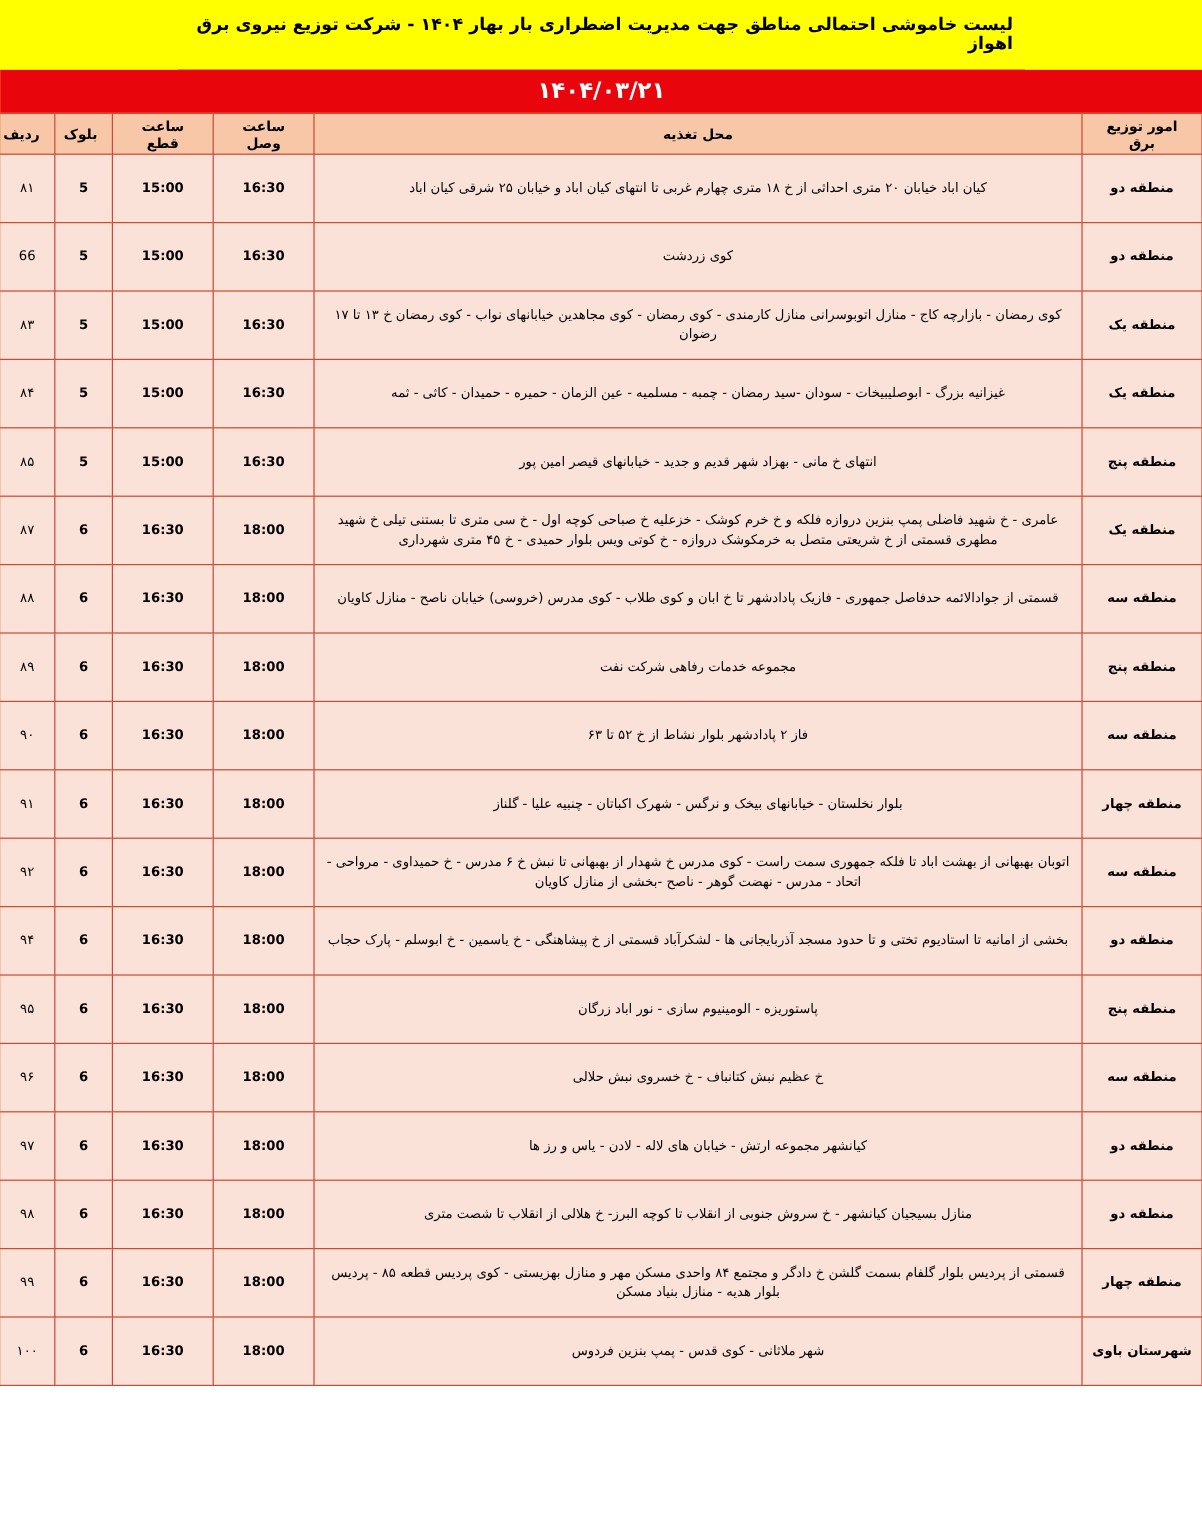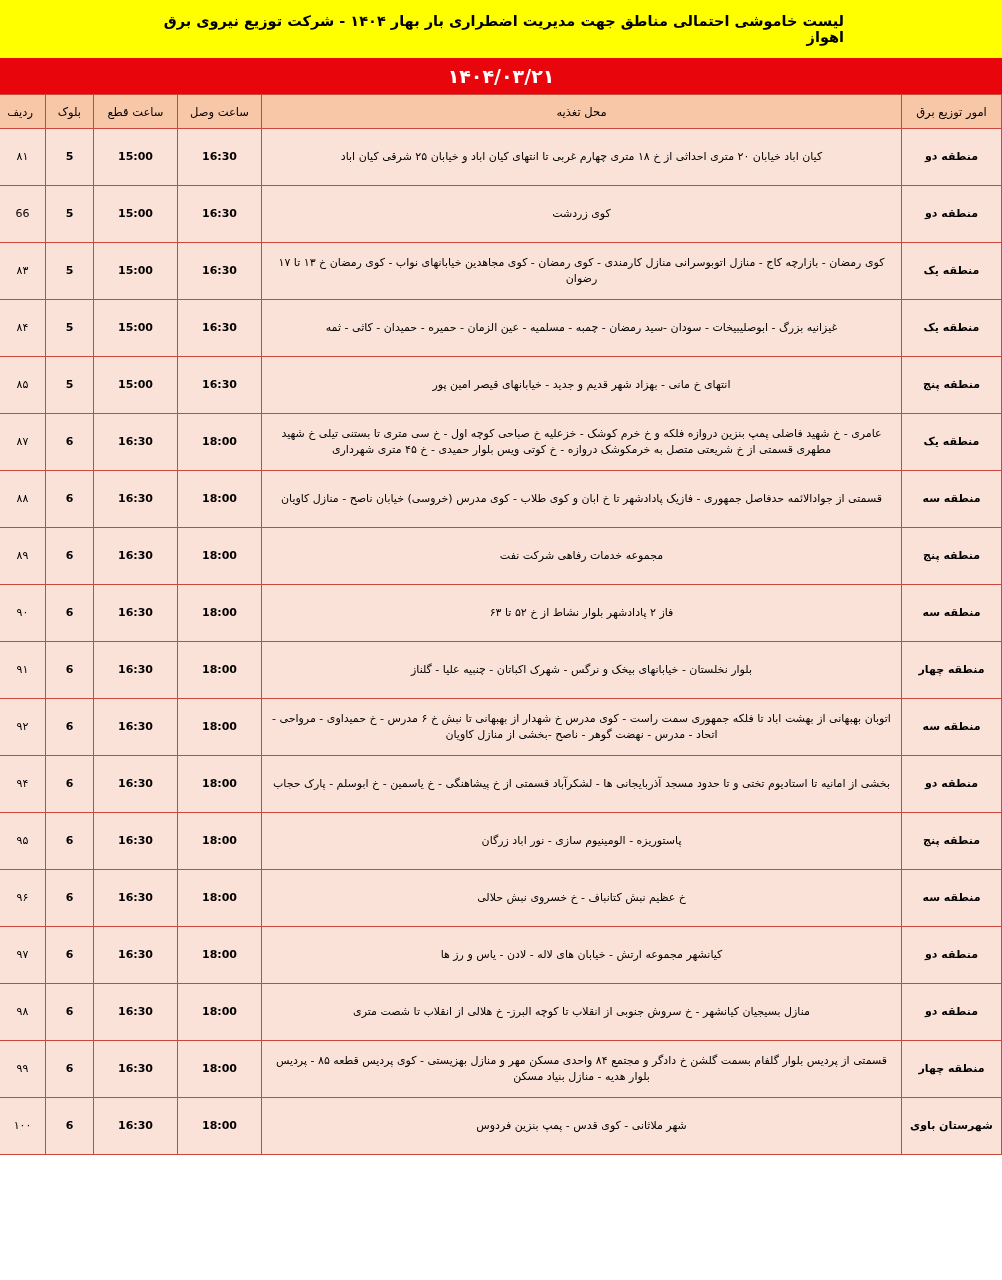--- a/index.html
+++ b/index.html
@@ -56,21 +56,21 @@
   
   table.sched {
     width: 100%;
     border-collapse: collapse;
     table-layout: fixed;
   }
   table.sched th {
     background: #f7c7a8;
     color: #000;
     font-size: 11.5px;
-    font-weight: normal;
+    font-weight: bold;
     height: 34px;
     border: 1px solid #c94a3b;
     padding: 2px 12px;
   }
   table.sched td {
     background: #fbe2d8;
     border: 1px solid #c94a3b;
     font-size: 11px;
     color: #000;
     text-align: center;

